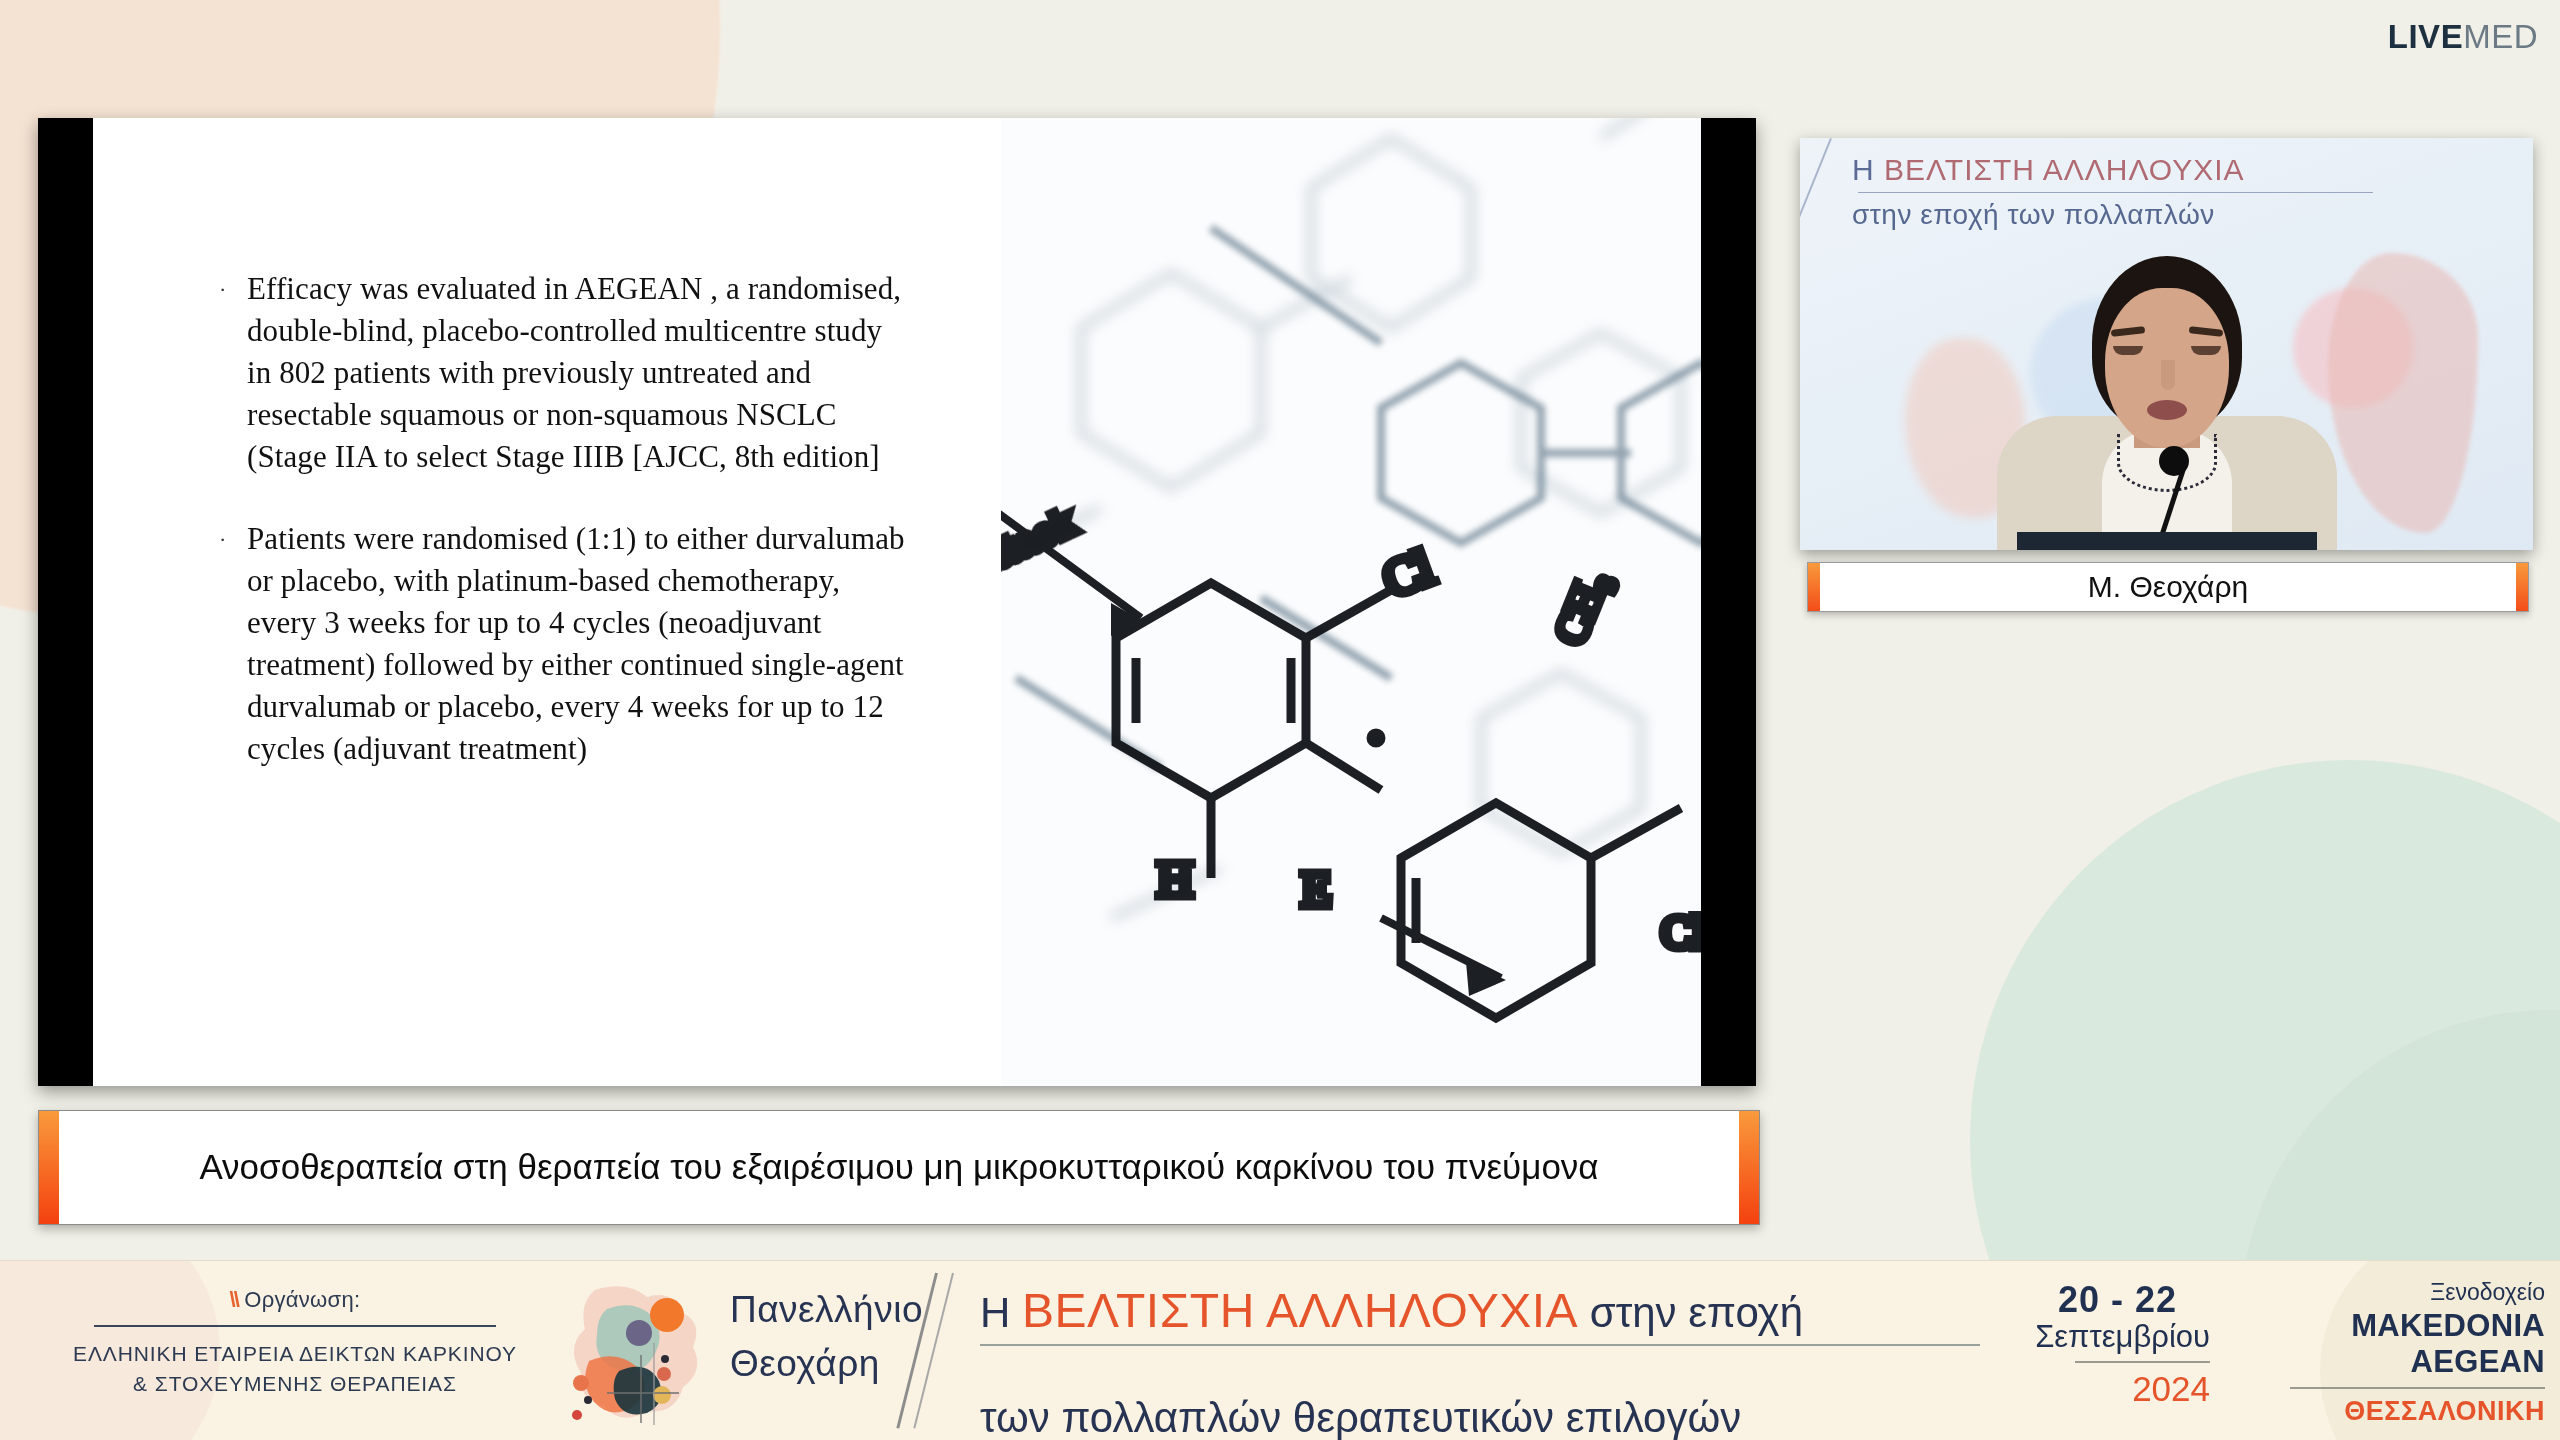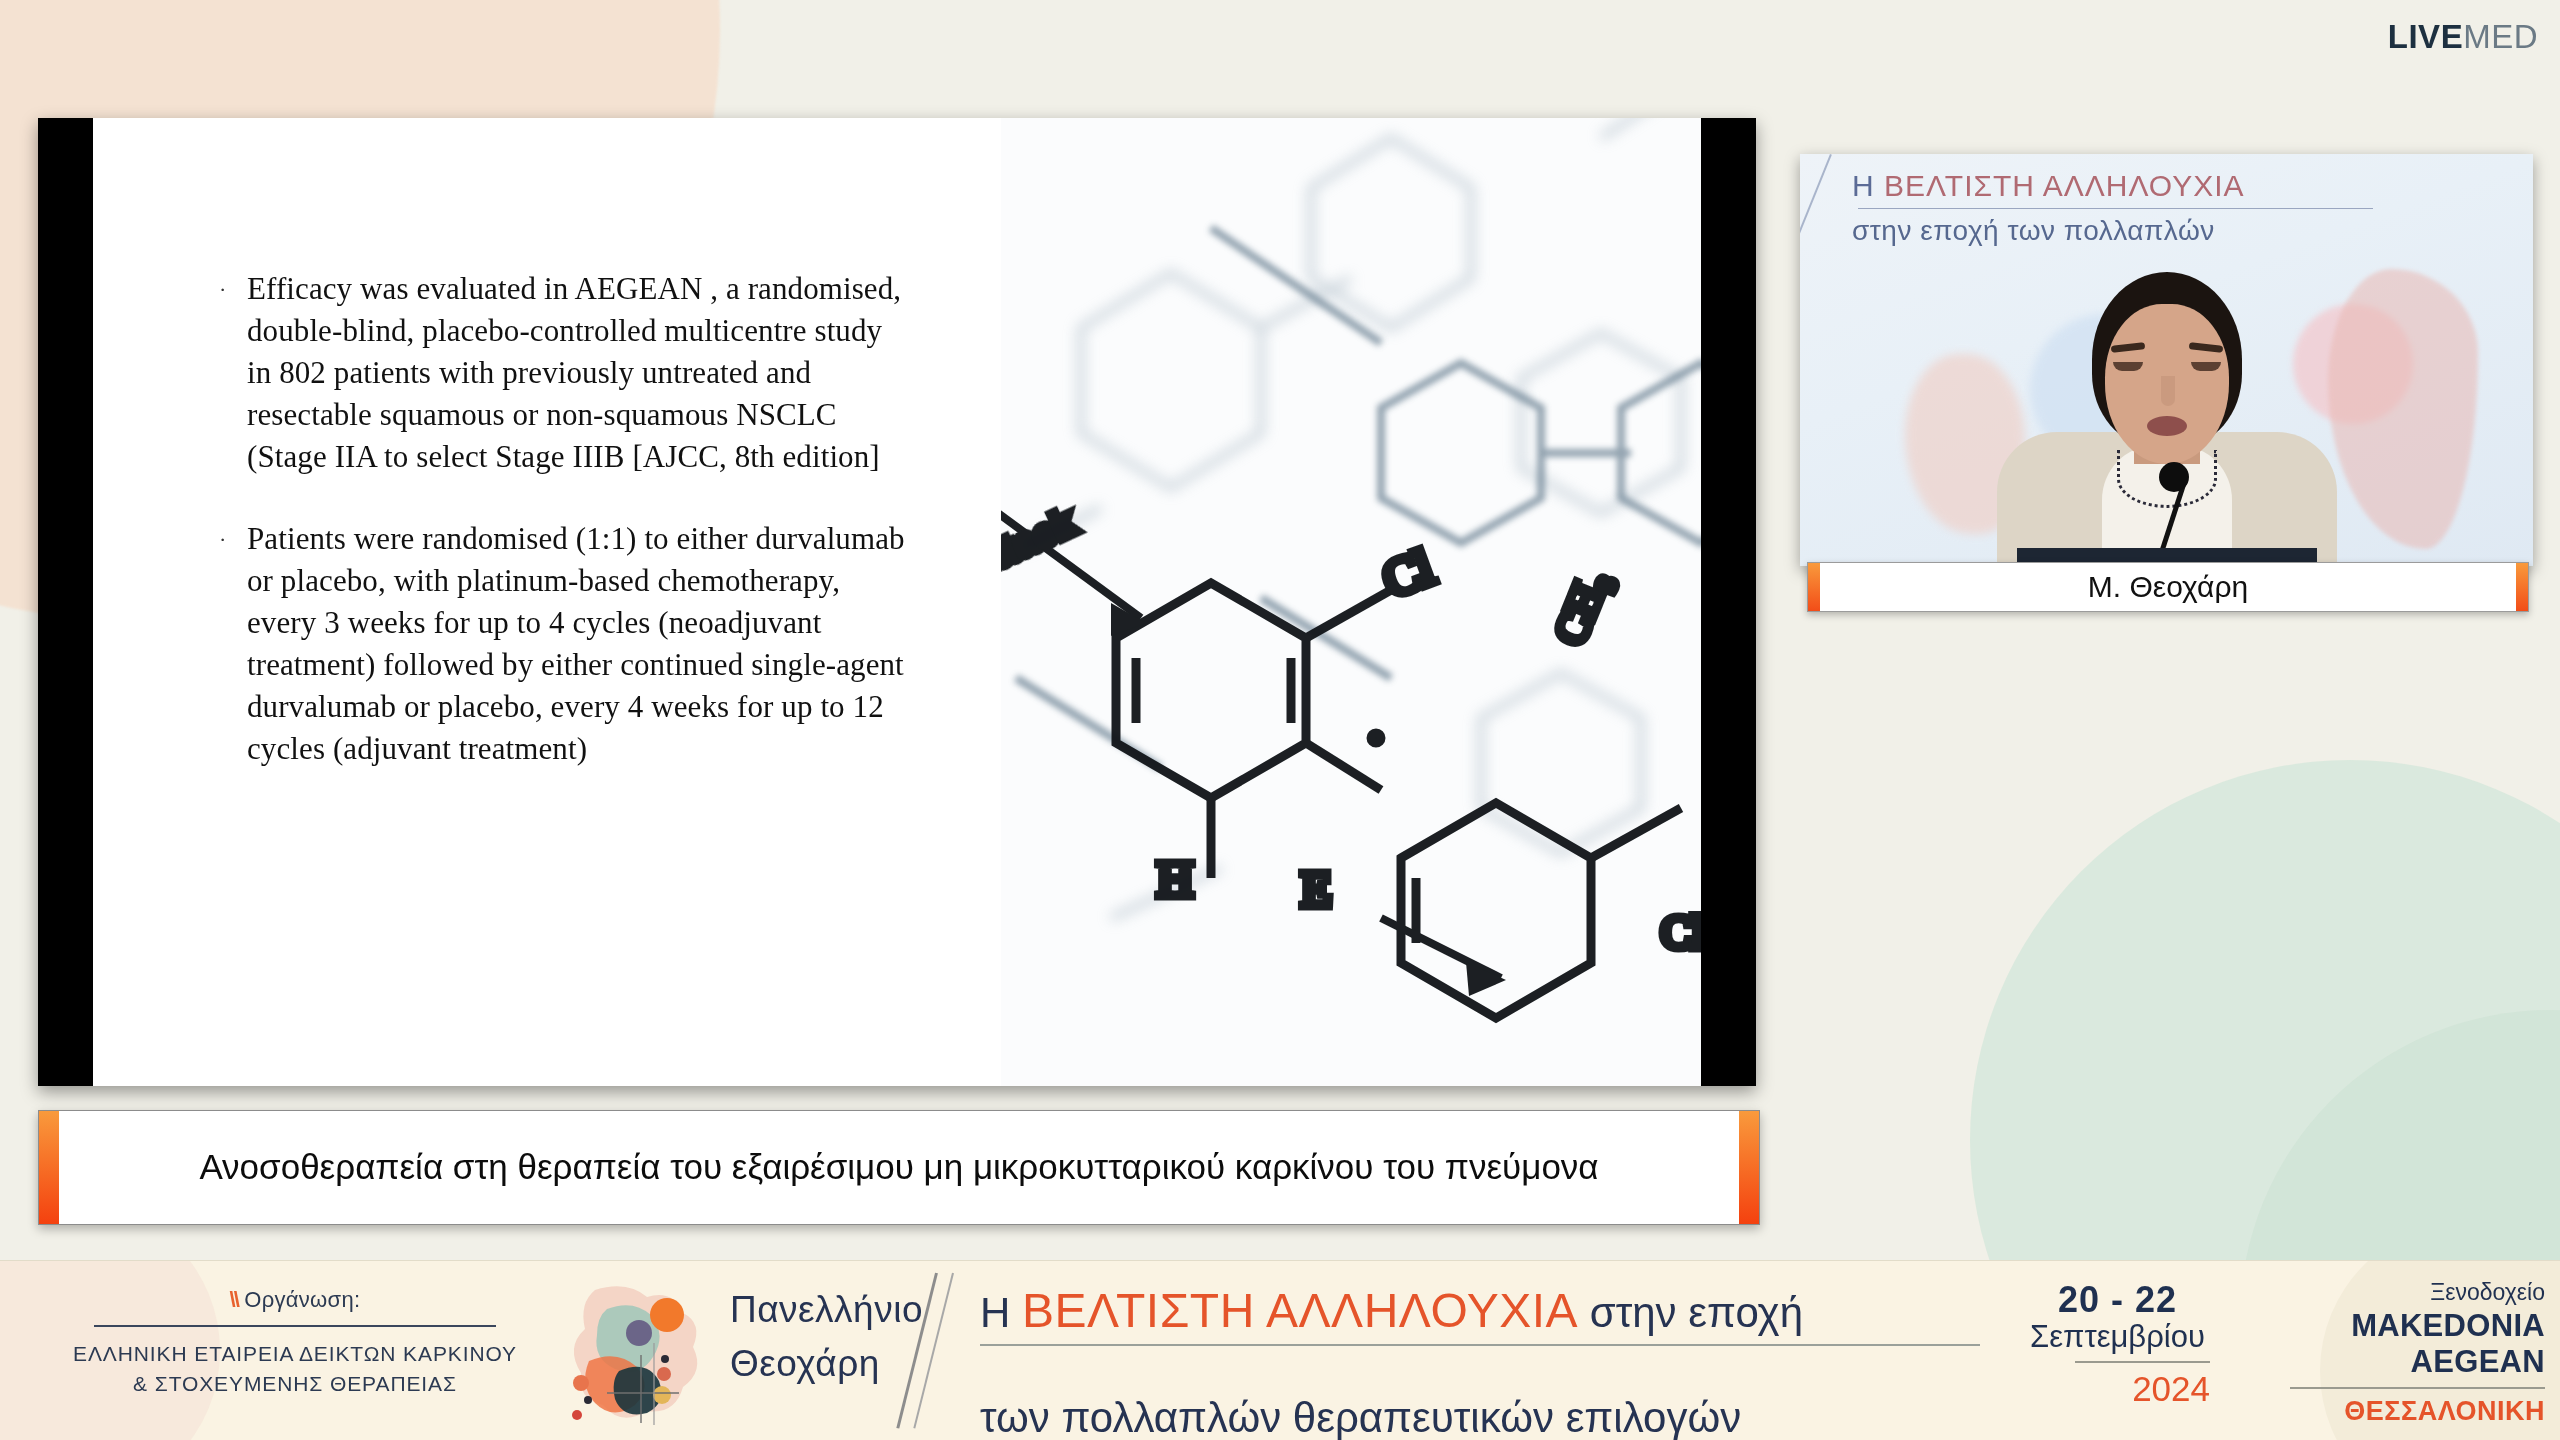--- a/index.html
+++ b/index.html
@@ -105,21 +105,20 @@
   }
 
   
   #video-wrap {
     position: absolute;
     left: 1800px; top: 138px;
     width: 733px; height: 412px;
     background: #111;
     box-shadow: 0 5px 14px rgba(0,0,0,.35);
     overflow: hidden;
-    margin-top: 16px;
   }
   #video {
     position: absolute; inset: 0;
     background: linear-gradient(160deg,#eef3f8 0%, #e8f0f7 40%, #dfe9f3 100%);
     overflow: hidden;
   }
   .vid-banner-txt {
     position: absolute; left: 52px; top: 14px;
     width: 560px;
     font-family: "Liberation Sans", sans-serif;
@@ -349,21 +348,21 @@
   .bn-main .r1 { font-size: 42px; letter-spacing: 0px; white-space: nowrap; }
   .bn-main .r1 .hi { color: #e5542a; font-size: 48px; letter-spacing: .5px; }
   .bn-main .rule { height: 1.5px; background: #9aa09a; margin: 6px 0 8px 0; }
   .bn-main .r2 { font-size: 42px; letter-spacing: 0px; white-space: nowrap; color: #263352; margin-top: 48px; }
 
   .bn-date {
     position: absolute; left: 2025px; top: 18px;
     width: 185px; text-align: right; color: #1f3050;
   }
   .bn-date .d1 { font-size: 36px; font-weight: 700; letter-spacing: 1px; text-align: center; }
-  .bn-date .d2 { font-size: 31px; text-align: center; margin-top: -2px; }
+  .bn-date .d2 { font-size: 31px; text-align: right; margin-top: -2px; }
   .bn-date .rule { height: 2px; background: #9a9a8f; margin: 6px 0 6px auto; width: 135px; }
   .bn-date .d3 { font-size: 35px; color: #e5542a; font-weight: 400; text-align: right; }
 
   .bn-venue {
     position: absolute; left: 2245px; top: 18px;
     width: 300px; text-align: right; color: #1f3050;
   }
   .bn-venue .v1 { font-size: 23px; }
   .bn-venue .v2 { font-size: 31px; font-weight: 700; letter-spacing: .3px; margin-top: 2px; }
   .bn-venue .rule { height: 2px; background: #9a9a8f; margin: 7px 0 7px auto; width: 255px; }

